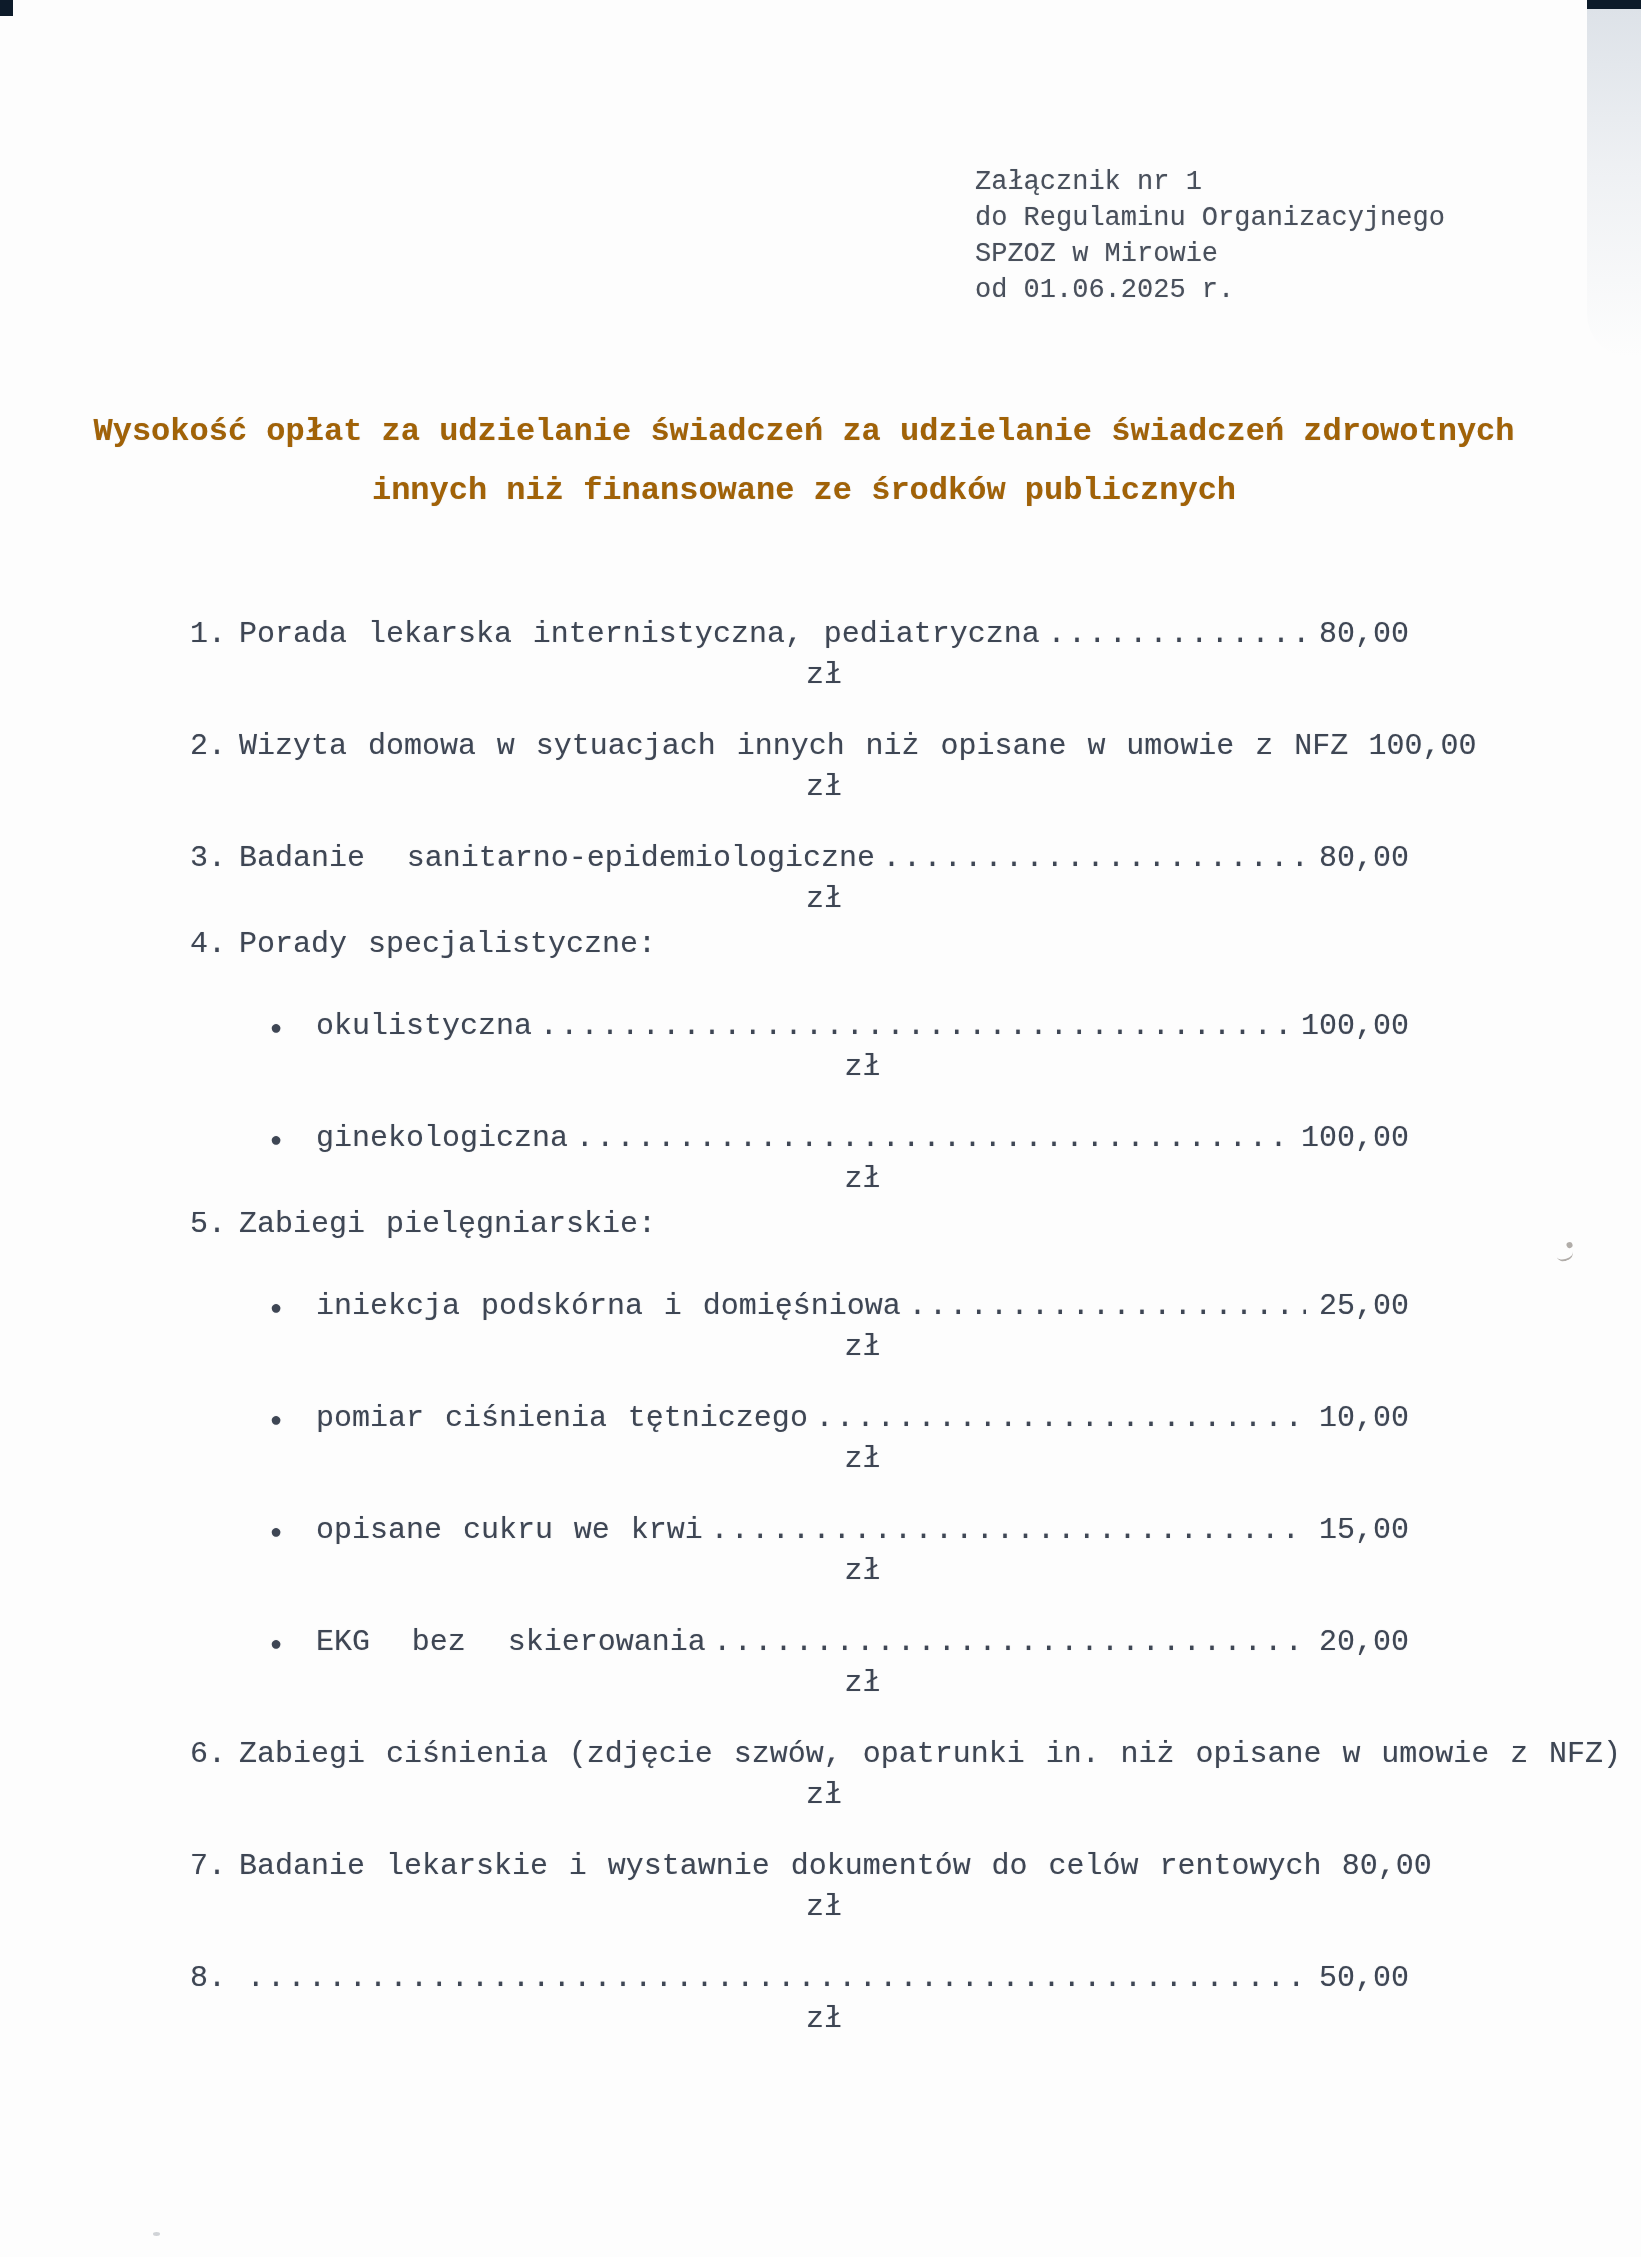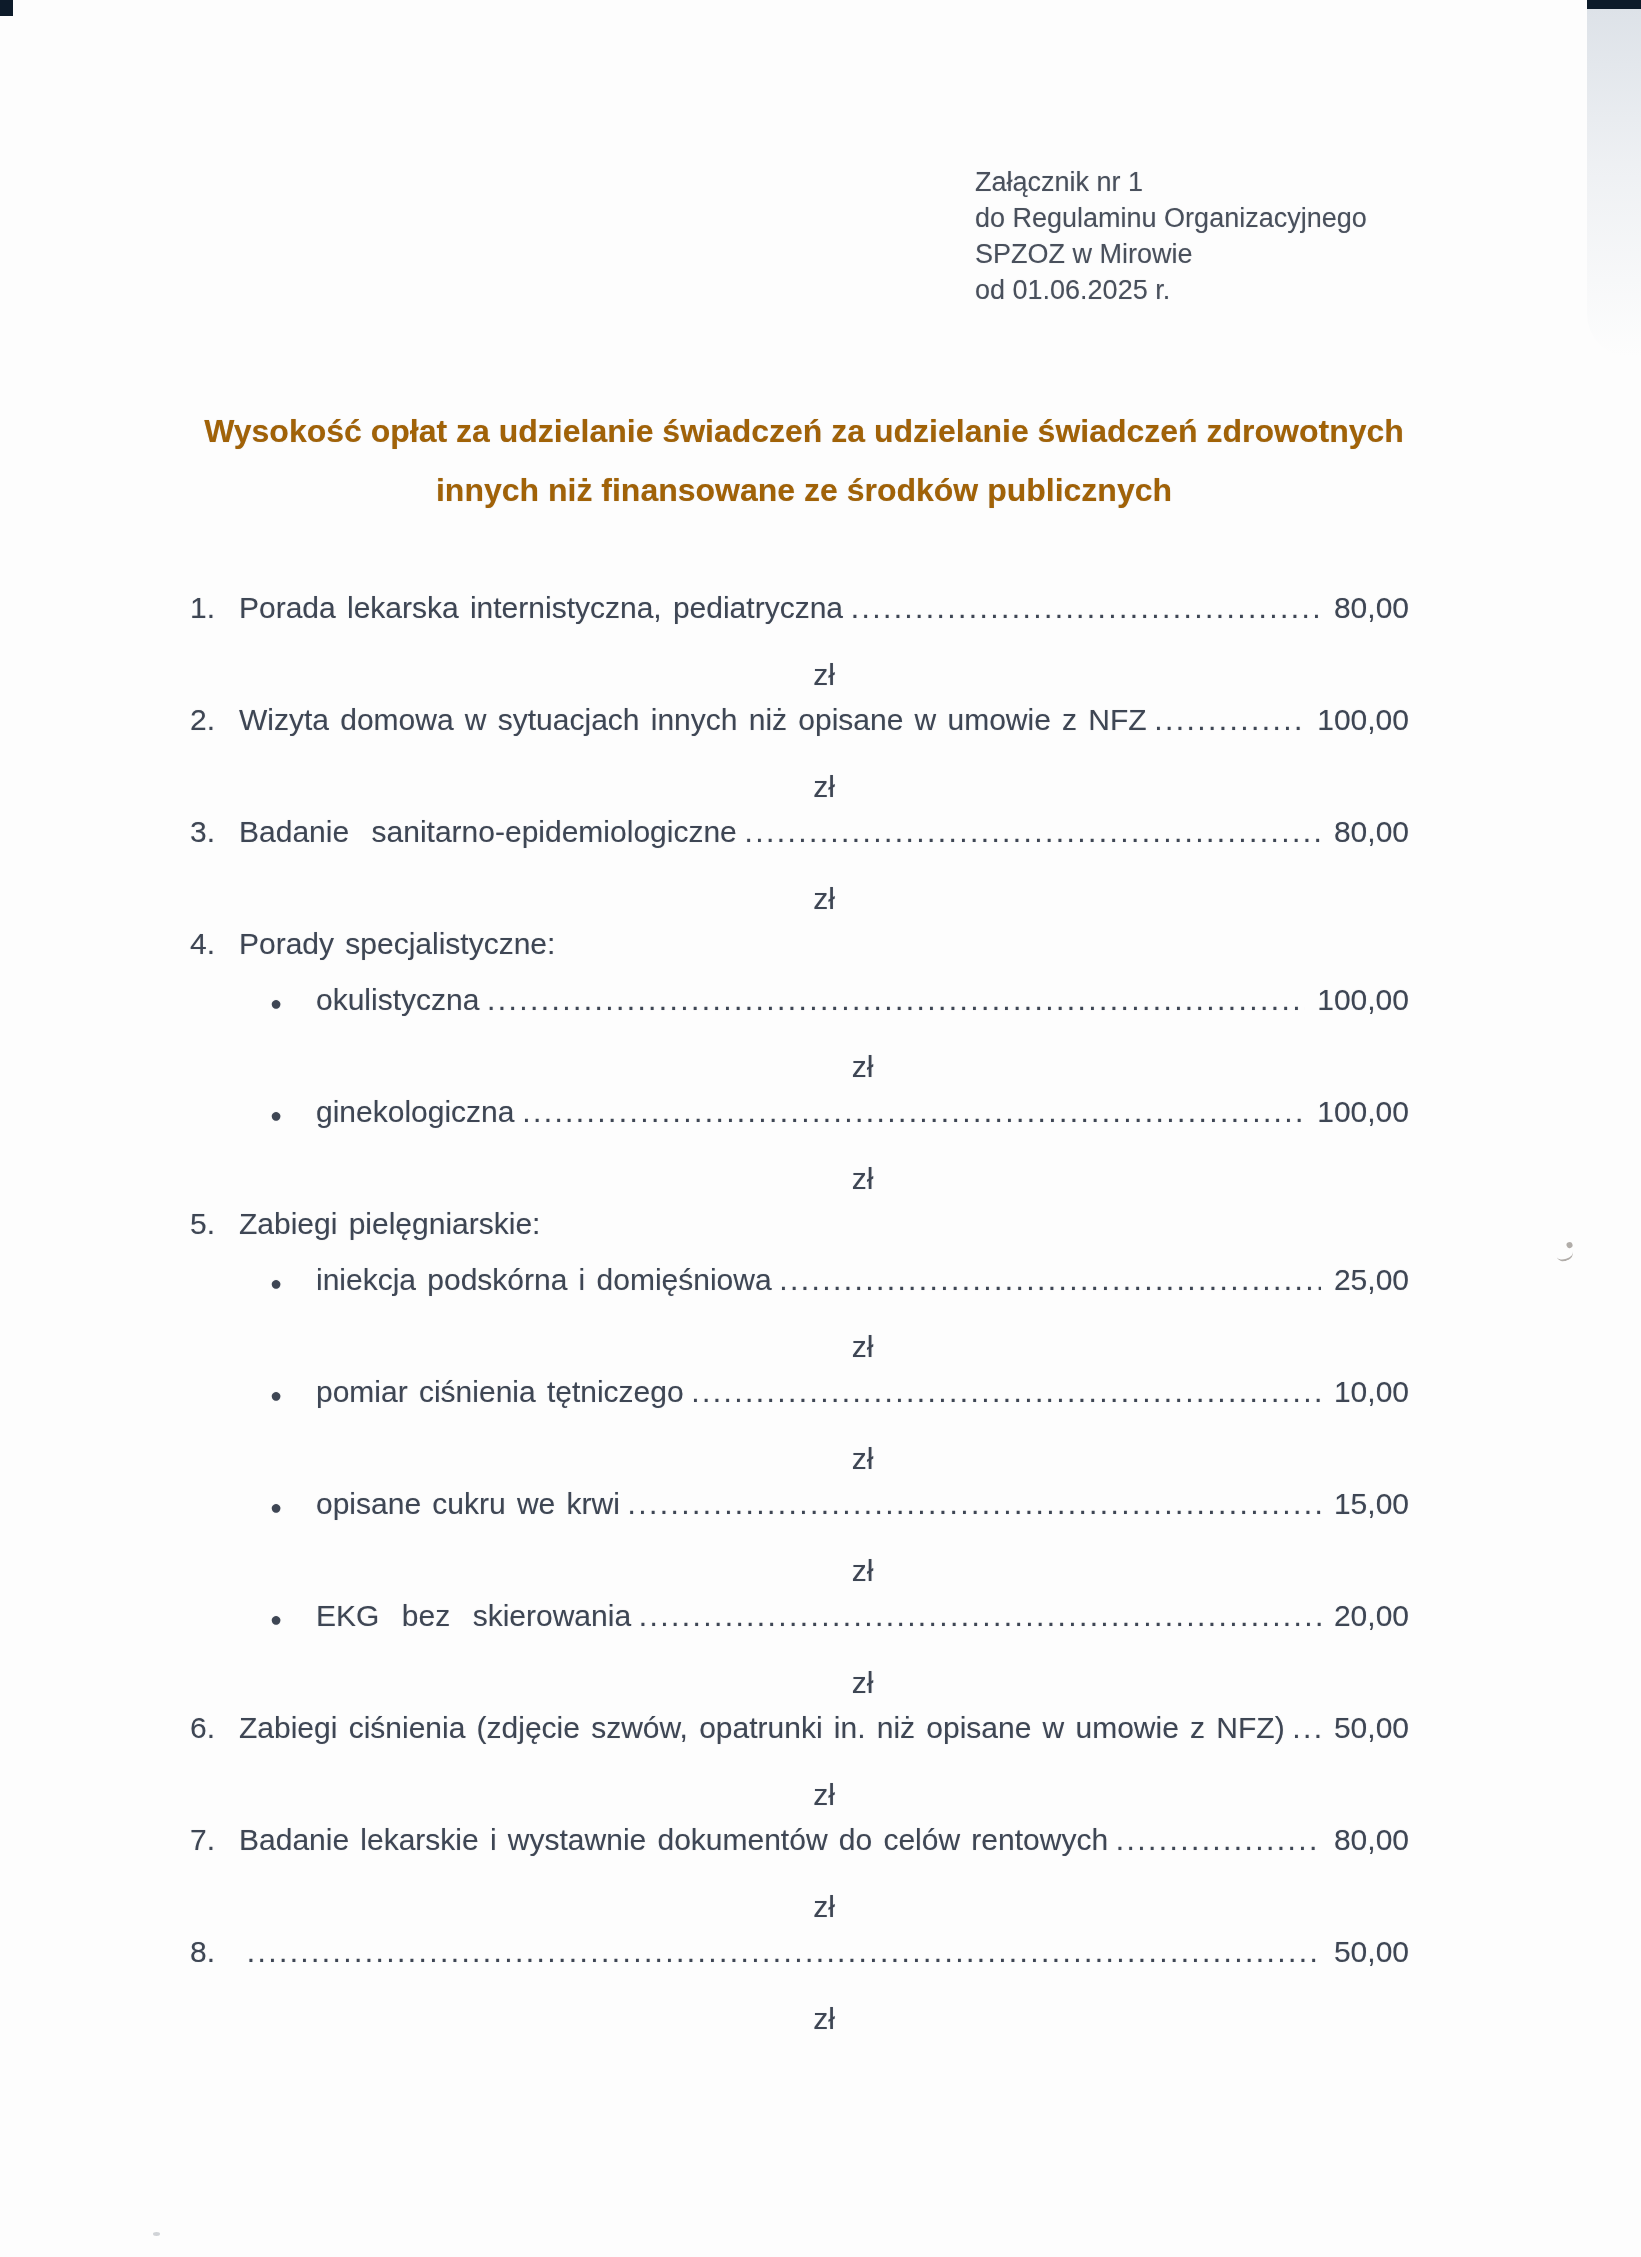--- a/index.html
+++ b/index.html
@@ -1,20 +1,20 @@
 <!DOCTYPE html>
 <html><head>
 <meta charset="utf-8">
 <style>
   html,body{margin:0;padding:0;background:#ffffff;}
   .page{
     position:relative;
     width:1641px;height:2257px;
     background:#fdfdfd;
-    font-family:Liberation Sans, sans-serif;
+    font-family:Liberation Mono, monospace;
     color:#3e4654;
     overflow:hidden;
     text-shadow:0 0 1px rgba(62,70,84,0.30);
   }
   
   .corner-tl{position:absolute;left:0;top:0;width:12.6px;height:16.4px;background:#0d1b2a;}
   .corner-tr{position:absolute;right:0;top:0;width:54px;height:8.7px;background:#0d1b2a;}
   .shadow-right{
     position:absolute;right:0;top:8.7px;width:54px;height:348px;
     background:linear-gradient(to bottom, #dde2e8 0%, rgba(233,236,240,0.75) 45%, rgba(255,255,255,0) 100%);
@@ -46,21 +46,21 @@
   .fee-list{
     position:absolute;left:190px;top:591px;width:1219px;
     font-size:30px;word-spacing:2.9px;
   }
   .row{display:flex;align-items:baseline;}
   .num{width:49px;flex:none;}
   .body{flex:1;min-width:0;text-align:center;}
   .leader-line{display:flex;align-items:baseline;height:56px;}
   .txt{white-space:pre;flex:none;}
   .dots{flex:1;min-width:0;overflow:hidden;white-space:nowrap;letter-spacing:2.4px;margin-left:7.7px;word-spacing:0;}
-  .price{flex:none;margin-left:12.6px;}
+  .price{flex:none;margin-left:12.6px;margin-top:26px;}
   .unit-line{height:56px;line-height:56px;}
   .sub-row{display:flex;align-items:baseline;padding-left:80px;}
   .bullet-cell{width:46px;flex:none;font-size:20px;}
 </style>
 </head>
 <body>
 
 <div class="page">
   <div class="corner-tl"></div>
   <div class="corner-tr"></div>

